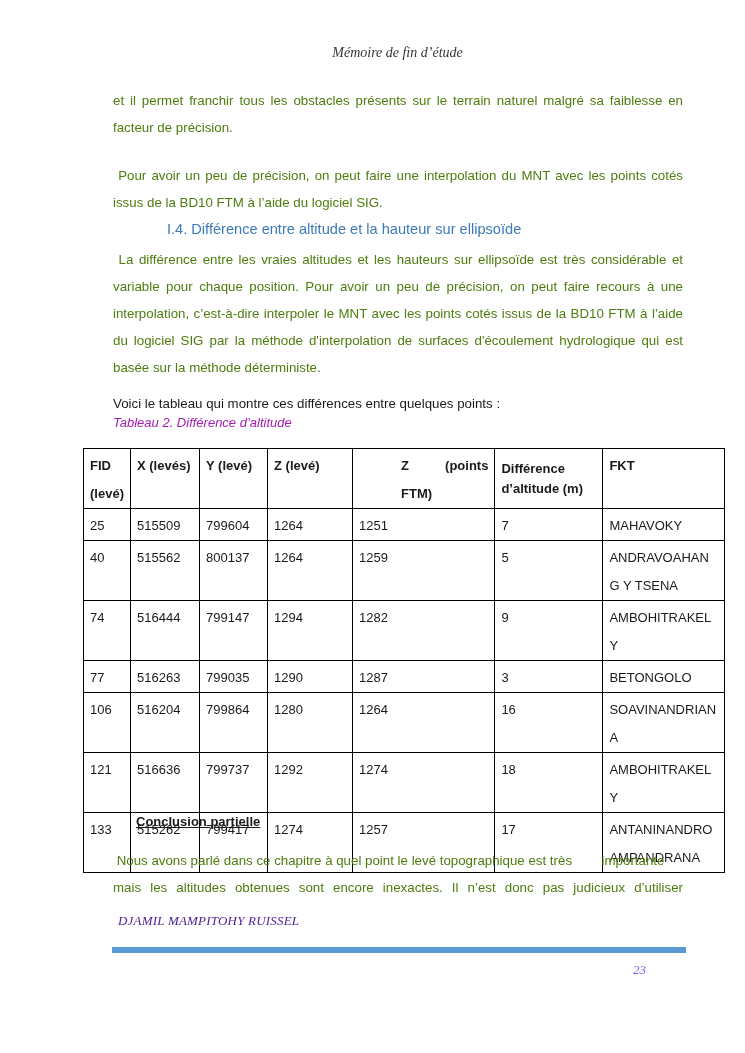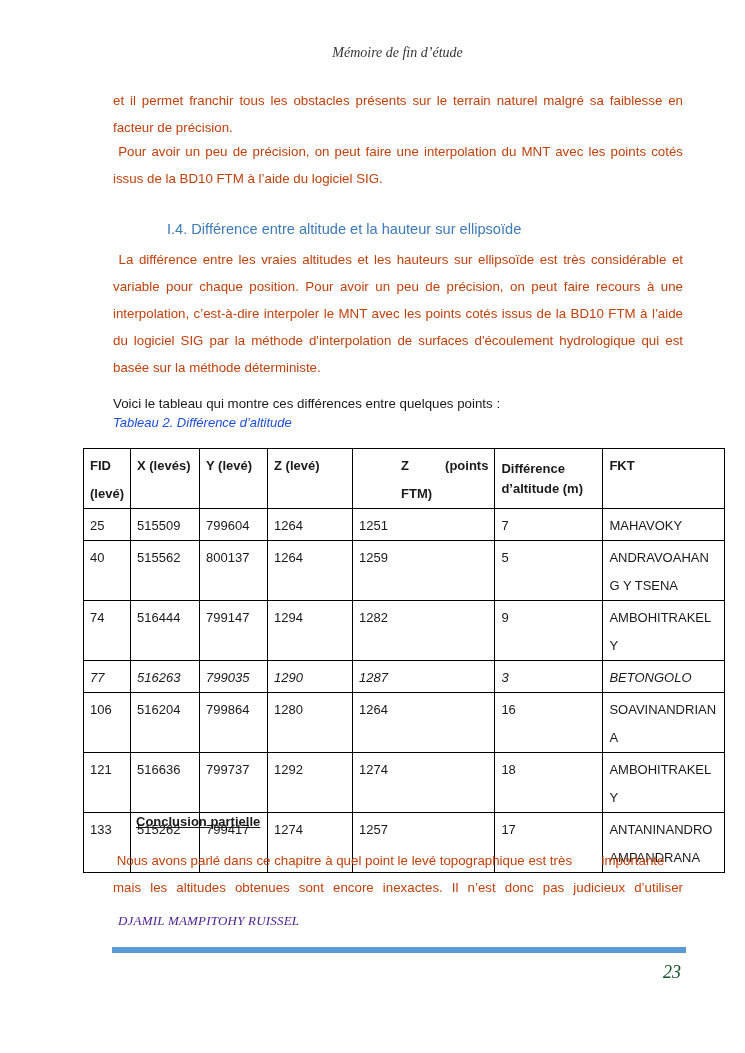--- a/index.html
+++ b/index.html
@@ -1,43 +1,43 @@
 <!DOCTYPE html>
 <html><head>
 <meta charset="utf-8">
 <style>
   html, body { margin: 0; padding: 0; background: #ffffff; }
   body { width: 745px; height: 1053px; position: relative; overflow: hidden; font-family: "Liberation Sans", sans-serif; color: #1a1a1a; }
   .abs { position: absolute; margin-left: 25px; }
   .hdr { top: 45px; left: 0; width: 745px; text-align: center; font-family: "Liberation Serif", serif; font-style: italic; font-size: 14px; color: #333; }
-  .para { left: 88px; width: 570px; font-size: 13.3px; line-height: 27px; text-align: justify; color: #c2410c; }
+  .para { left: 88px; width: 570px; font-size: 13.3px; line-height: 27px; text-align: justify; color: #4d7c0f; }
   .para span.line { display: block; text-align: justify; text-align-last: justify; }
   .para span.last { display: block; text-align: left; }
   .heading { left: 142px; top: 221px; font-size: 14.6px; color: #3d7ab8; }
   .intro { left: 88px; top: 396px; font-size: 13.3px; color: #1a1a1a; }
-  .caption { left: 88px; top: 415px; font-size: 13px; font-style: italic; color: #1d4ed8; }
+  .caption { left: 88px; top: 415px; font-size: 13px; font-style: italic; color: #a21caf; }
   table.tbl { position: absolute; left: 83px; top: 448px; border-collapse: collapse; font-size: 13px; color: #1a1a1a; }
   table.tbl td, table.tbl th { border: 1px solid #000; padding: 3px 6px 0 6px; vertical-align: top; line-height: 28px; text-align: left; font-weight: normal; }
   table.tbl th { font-weight: bold; }
   .conc { left: 111px; top: 814px; font-size: 13px; font-weight: bold; text-decoration: underline; color: #1a1a1a; }
   .bar { left: 87px; top: 947px; width: 574px; height: 6px; background: #5b9bd5; }
   .footl { left: 93px; top: 913px; font-family: Liberation Serif, serif; font-style: italic; font-size: 13px; color: #4c1d95; letter-spacing: 0.2px; }
-  .footr { left: 638px; top: 962px; font-family: "Liberation Serif", serif; font-style: italic; font-size: 18px; color: #14532d; }
+  .footr { left: 608px; top: 962px; font-family: "Liberation Serif", serif; font-style: italic; font-size: 13px; color: #8b5cf6; }
 </style>
 </head>
 <body>
 
 <div class="abs hdr">Mémoire de fin d’étude</div>
 
 <div class="abs para" style="top:87px;">
   <span class="line">et il permet franchir tous les obstacles présents sur le terrain naturel malgré sa faiblesse en</span>
   <span class="last">facteur de précision.</span>
 </div>
 
-<div class="abs para" style="top:138px;">
+<div class="abs para" style="top:162px;">
   <span class="line" style="white-space:pre;"> Pour avoir un peu de précision, on peut faire une interpolation du MNT avec les points cotés</span>
   <span class="last">issus de la BD10 FTM à l’aide du logiciel SIG.</span>
 </div>
 
 <div class="abs heading">I.4. Différence entre altitude et la hauteur sur ellipsoïde</div>
 
 <div class="abs para" style="top:246px;">
   <span class="line" style="white-space:pre;"> La différence entre les vraies altitudes et les hauteurs sur ellipsoïde est très considérable et</span>
   <span class="line">variable pour chaque position. Pour avoir un peu de précision, on peut faire recours à une</span>
   <span class="line">interpolation, c’est-à-dire interpoler le MNT avec les points cotés issus de la BD10 FTM à l’aide</span>
@@ -90,21 +90,21 @@
       </tr>
       <tr style="height: 32px;">
         <td>74</td>
         <td>516444</td>
         <td>799147</td>
         <td>1294</td>
         <td>1282</td>
         <td>9</td>
         <td style="word-break: break-all;">AMBOHITRAKELY</td>
       </tr>
-      <tr style="height: 32px; font-style: italic;">
+      <tr style="height: 32px;">
         <td>77</td>
         <td>516263</td>
         <td>799035</td>
         <td>1290</td>
         <td>1287</td>
         <td>3</td>
         <td style="word-break: break-all;">BETONGOLO</td>
       </tr>
       <tr style="height: 60px;">
         <td>106</td>

